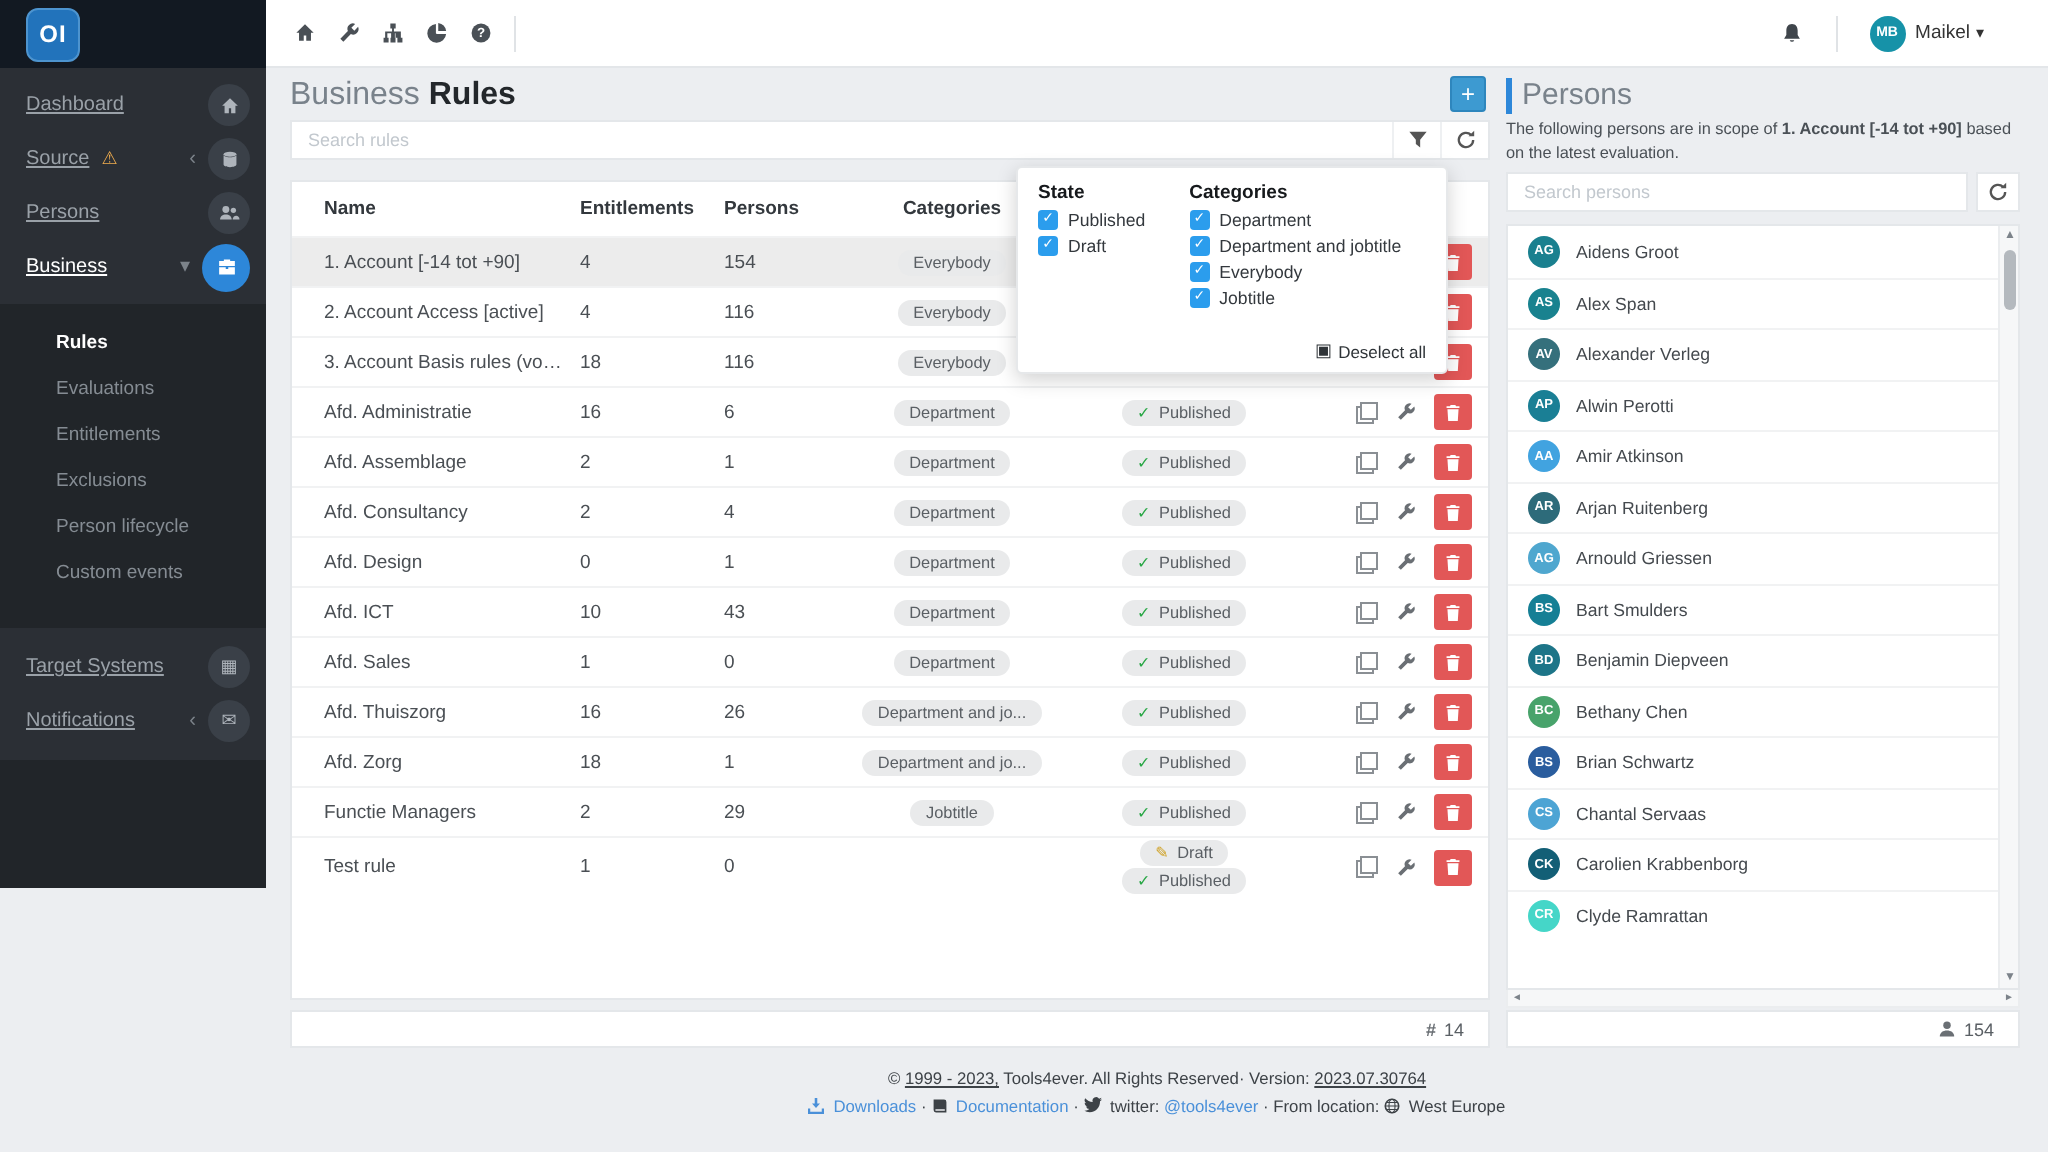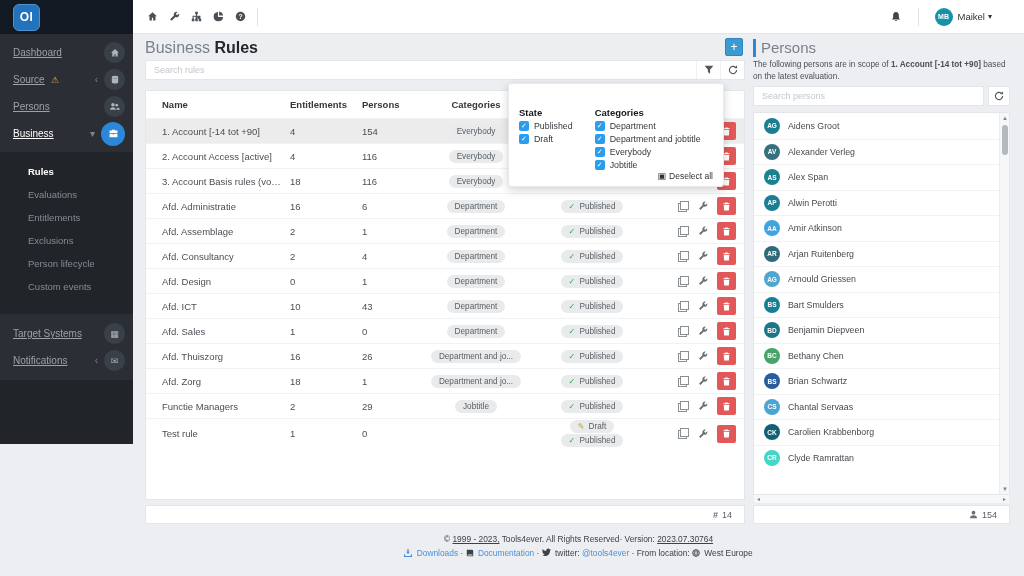--- a/index.html
+++ b/index.html
@@ -75,21 +75,21 @@
                justify-content:flex-end;padding-right:12px;font-size:9px;color:#5a5f64;gap:4px;}
   .rules-count{left:12px;top:471px;width:600px;}
   .persons-count{left:620px;top:471px;width:257px;}
   .hash{font-weight:bold;color:#6a6f74;}
   .pcount-ic{color:#6a6f74;display:flex;}
 
   
   .popover{position:absolute;left:375px;top:49px;width:216px;height:104px;background:#fff;border:1px solid #e6e8ea;
            border-radius:3px;box-shadow:0 3px 10px rgba(0,0,0,.18);z-index:8;padding:7px 10px;}
   .pop-cols{display:flex;gap:22px;}
-  .pop-h{font-weight:bold;font-size:9.5px;color:#16191c;margin-bottom:3px;margin-top:16px;}
+  .pop-h{font-weight:bold;font-size:9.5px;color:#16191c;margin-bottom:3px;}
   .chk-row{display:flex;align-items:center;gap:5px;margin:3px 0;font-size:8.8px;color:#33383d;cursor:pointer;}
   .chkbox{width:10px;height:10px;background:#2b9ded;border-radius:2px;color:#fff;font-size:7px;line-height:10px;
           text-align:center;flex:0 0 auto;}
   .deselect{position:absolute;right:10px;bottom:5px;font-size:8.5px;color:#2f3438;display:flex;align-items:center;gap:3px;cursor:pointer;}
   .desel-ic{font-size:9px;color:#2f3438;}
 
   
   .p-title{position:absolute;left:620px;top:5px;font-size:15px;color:#79828b;padding-left:8px;}
   .p-accent{position:absolute;left:620px;top:5px;width:3px;height:18px;background:#2d87d9;}
   .p-desc{position:absolute;left:620px;top:25px;width:257px;font-size:8.2px;color:#4a5056;line-height:1.5;}
@@ -628,26 +628,26 @@
           </svg>
       </span>
     </div>
     <div class="plist">
       <div class="plist-inner">
           <div class="prow">
             <span class="pavatar" style="background: rgb(26, 128, 143);">AG</span>
             <span class="pname">Aidens Groot</span>
           </div>
           <div class="prow">
+            <span class="pavatar" style="background: rgb(25, 130, 143);">AS</span>
+            <span class="pname">Alex Span</span>
+          </div>
+          <div class="prow">
             <span class="pavatar" style="background: rgb(53, 112, 124);">AV</span>
             <span class="pname">Alexander Verleg</span>
-          </div>
-          <div class="prow">
-            <span class="pavatar" style="background: rgb(25, 130, 143);">AS</span>
-            <span class="pname">Alex Span</span>
           </div>
           <div class="prow">
             <span class="pavatar" style="background: rgb(26, 127, 149);">AP</span>
             <span class="pname">Alwin Perotti</span>
           </div>
           <div class="prow">
             <span class="pavatar" style="background: rgb(65, 163, 224);">AA</span>
             <span class="pname">Amir Atkinson</span>
           </div>
           <div class="prow">

